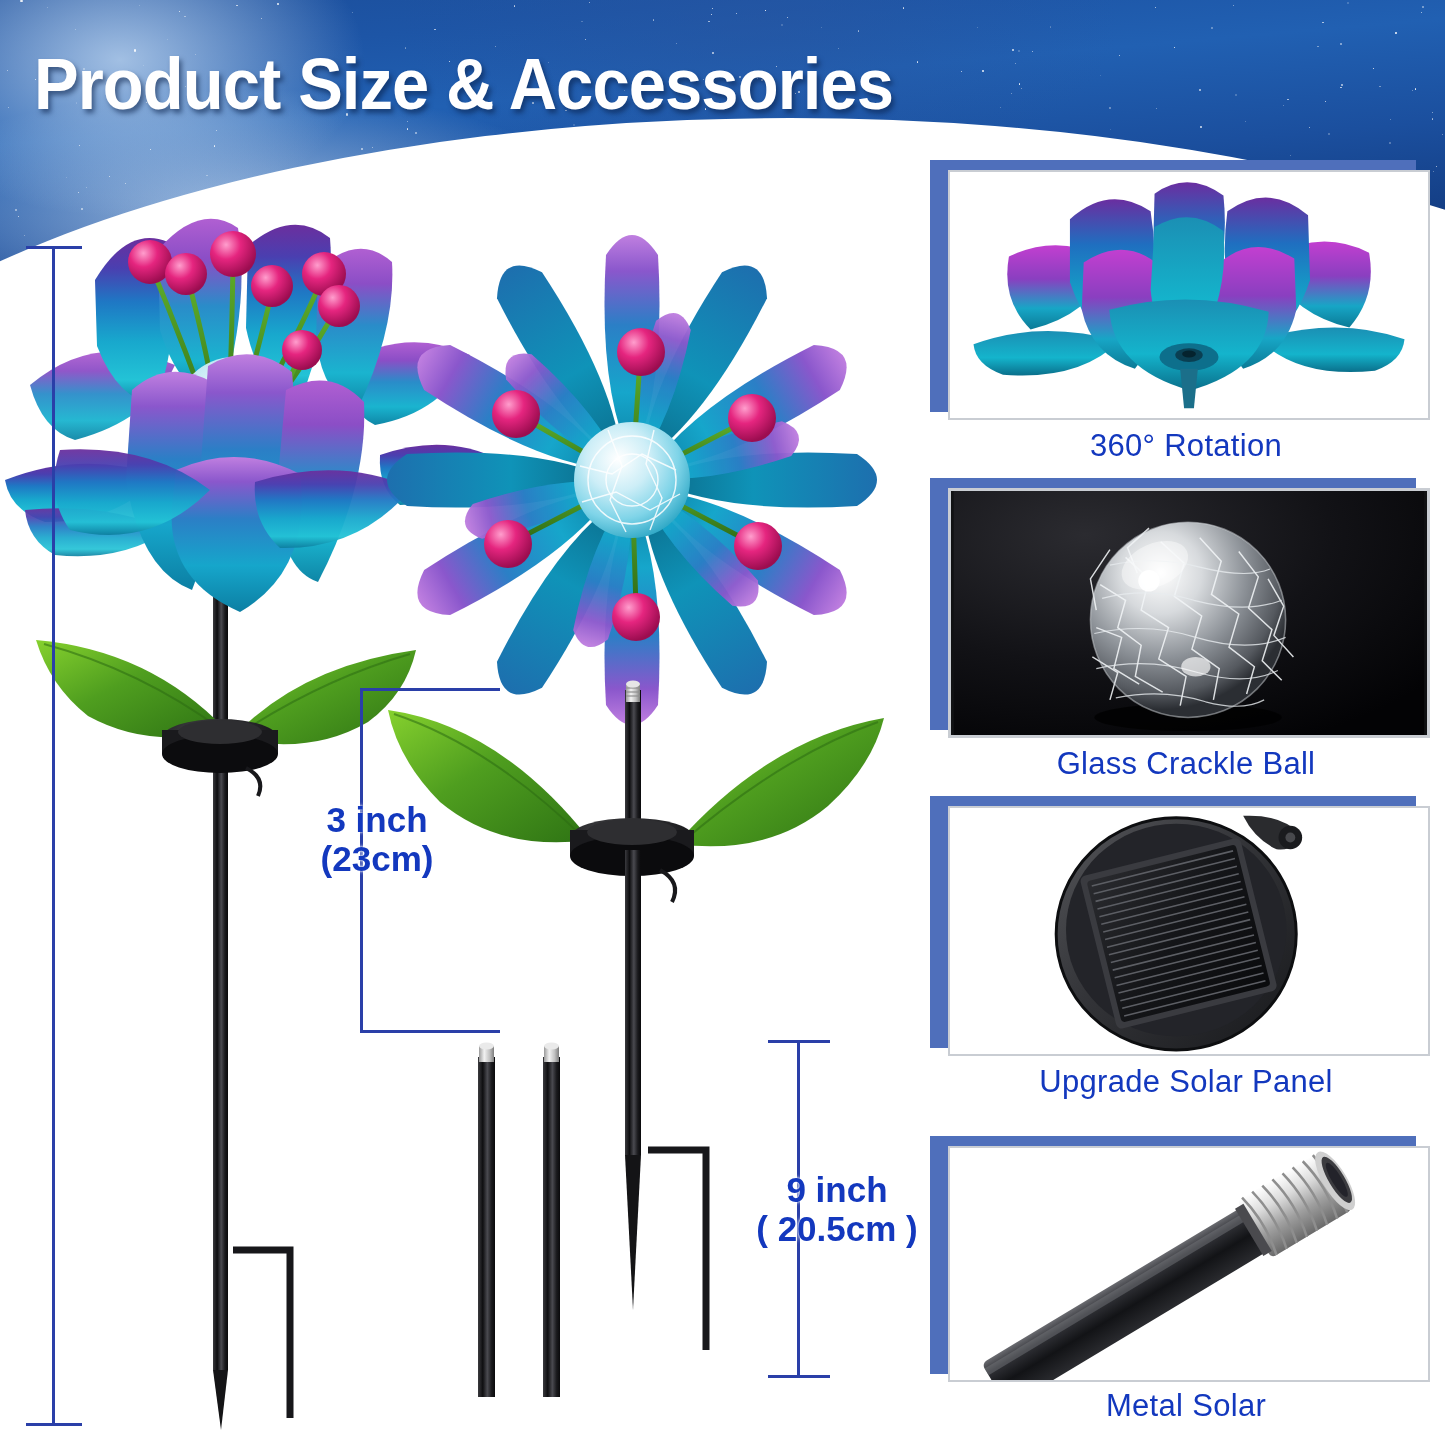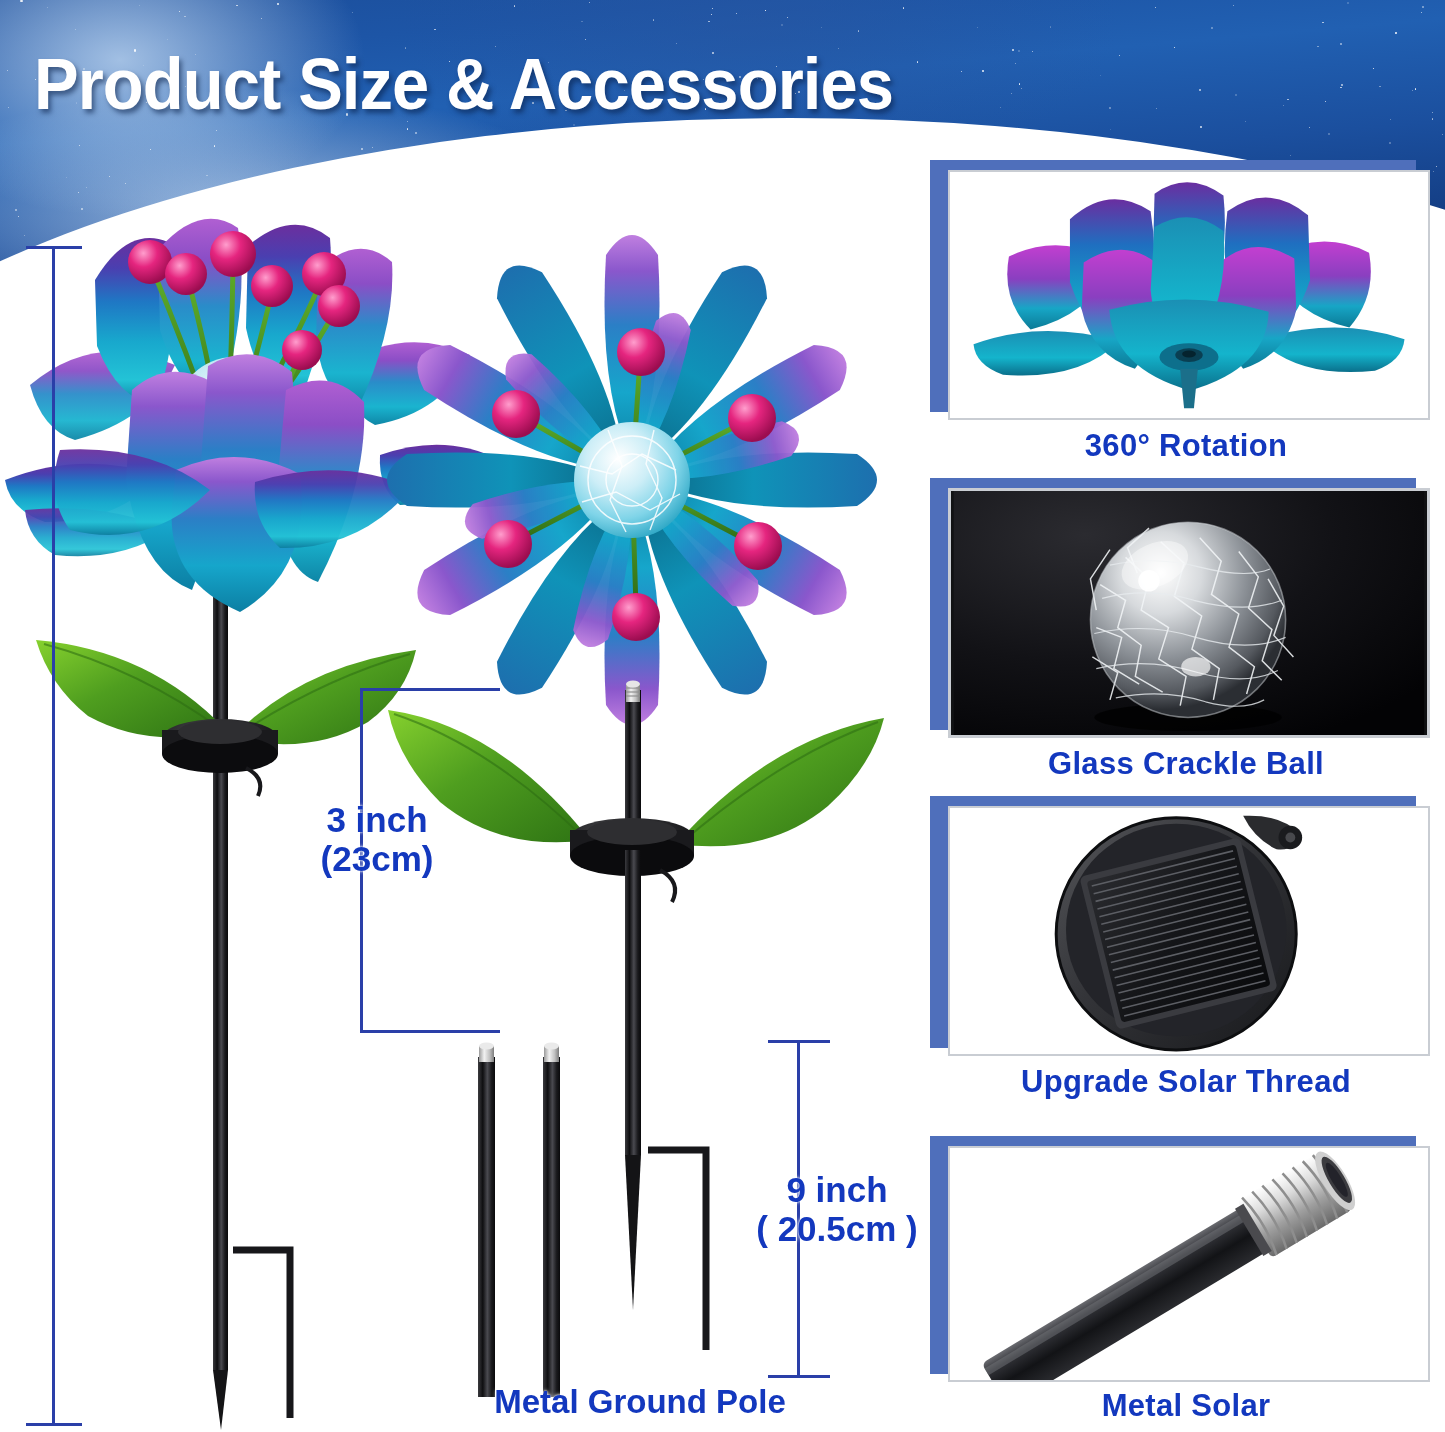--- a/index.html
+++ b/index.html
@@ -53,21 +53,21 @@
   }
   .panel .frame{
     position:absolute;left:18px;top:10px;width:482px;height:250px;
     background:#ffffff;border:2px solid #c9cdd3;
     box-sizing:border-box;overflow:hidden;
   }
   .panel .frame.dark{background:#111214;border:3px solid #c9cdd3;}
   .panel .caption{
     position:absolute;left:0;top:268px;width:512px;
     text-align:center;
-    font-size:31px;font-weight:bold;color:#1338be;
+    font-size:31px;font-weight:normal;color:#1338be;
     letter-spacing:.3px;white-space:nowrap;
   }
 
   #panel-rotation{left:930px;top:160px;}
   #panel-ball{left:930px;top:478px;}
   #panel-solar{left:930px;top:796px;}
   #panel-thread{left:930px;top:1136px;}
   #panel-thread .shadowbox{height:238px;}
   #panel-thread .frame{height:236px;}
   #panel-thread .caption{top:252px;}
@@ -654,21 +654,20 @@
   <div>
     <div class="dim-h" style="left:768px;top:1040px;width:62px;"></div>
     <div class="dim-v" style="left:797px;top:1040px;height:338px;"></div>
     <div class="dim-h" style="left:768px;top:1375px;width:62px;"></div>
     <div class="dim-label" style="left:742px;top:1170px;width:190px;font-size:35px;">
       <div>9 inch</div>
       <div>( 20.5cm )</div>
     </div>
   </div>
 
-  <div class="dim-label" style="left:430px;top:1384px;width:420px;font-size:33px;">Metal Ground Pole</div>
 
   <div class="panel" id="panel-rotation">
     <div class="shadowbox"></div>
     <div class="frame">
       <svg viewBox="0 0 482 250" width="100%" height="100%">
         <defs>
           <linearGradient id="p1a" x1="0.5" y1="0" x2="0.5" y2="1">
             <stop offset="0%" stop-color="#6a2ea0"></stop>
               <stop offset="30%" stop-color="#1f6fc0"></stop>
             <stop offset="70%" stop-color="#12aac8"></stop>
@@ -806,21 +805,21 @@
               <line x1="156" y1="164" x2="304" y2="164"></line>
             <line x1="156" y1="172" x2="304" y2="172"></line>
               <line x1="156" y1="180" x2="304" y2="180"></line>
             <line x1="156" y1="188" x2="304" y2="188"></line>
               <line x1="156" y1="196" x2="304" y2="196"></line>
           </g>
         </g>
         <ellipse cx="228" cy="128" rx="122" ry="118" fill="none" stroke="#0d0e10" stroke-width="3"></ellipse>
       </svg>
     </div>
-    <div class="caption">Upgrade Solar Thread</div>
+    <div class="caption">Upgrade Solar Panel</div>
   </div>
 
   <div class="panel" id="panel-thread">
     <div class="shadowbox"></div>
     <div class="frame">
       <svg viewBox="0 0 482 236" width="100%" height="100%">
         <defs>
           <linearGradient id="tubeG" x1="0" y1="0" x2="0" y2="1">
             <stop offset="0%" stop-color="#6a6b70"></stop>
             <stop offset="22%" stop-color="#303136"></stop>

